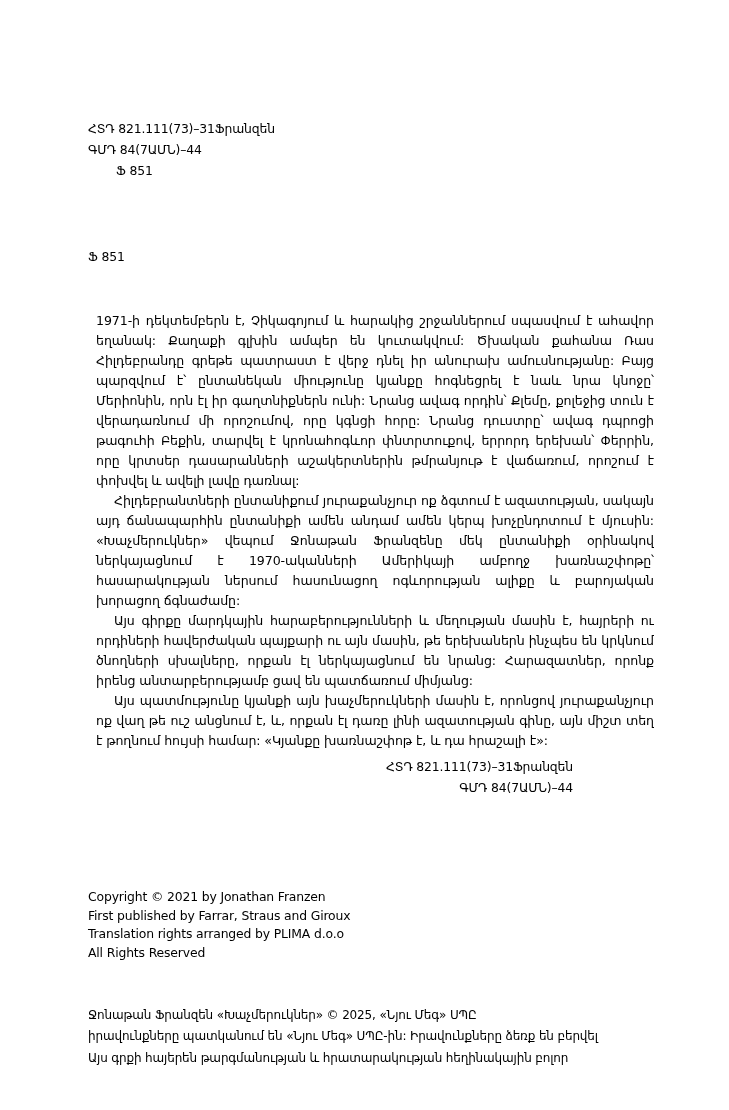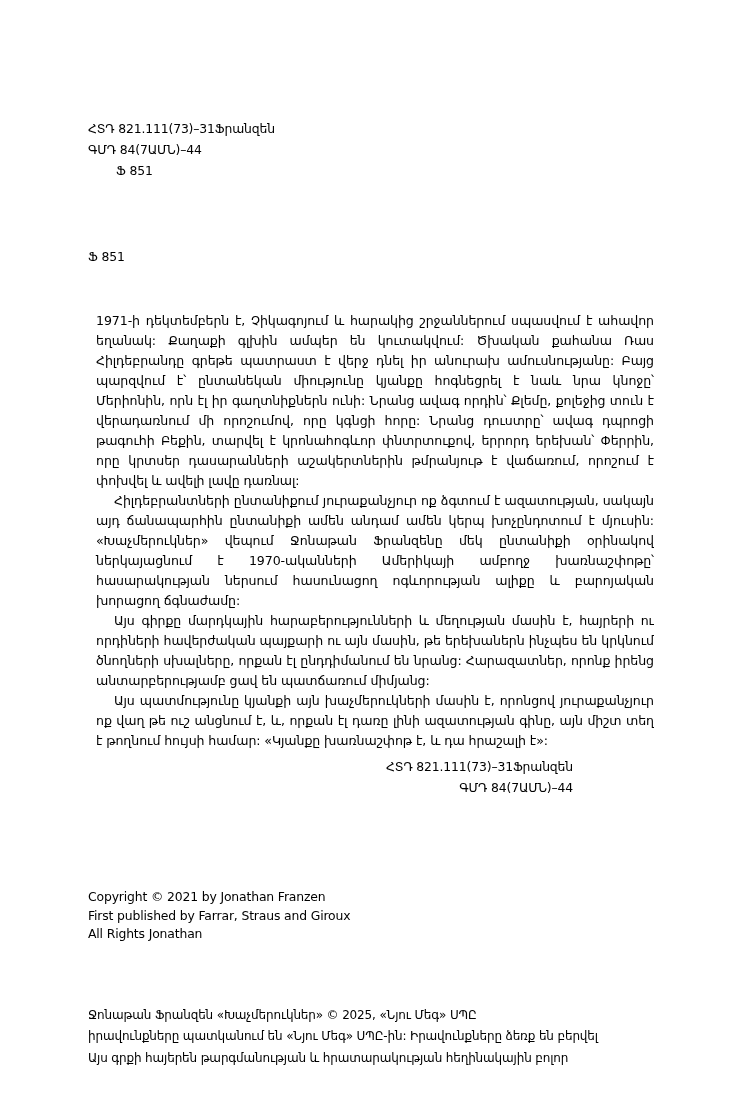--- a/index.html
+++ b/index.html
@@ -129,33 +129,34 @@
 
   <div class="biblio">
     <div class="biblio-row">
       <div class="biblio-sigil">Ֆ 851</div>
     </div>
   </div>
 
   <div class="annotation">
     <p>1971-ի դեկտեմբերն է, Չիկագոյում և հարակից շրջաններում սպասվում է ահավոր եղանակ: Քաղաքի գլխին ամպեր են կուտակվում: Ծխական քահանա Ռաս Հիլդեբրանդը գրեթե պատրաստ է վերջ դնել իր անուրախ ամուսնությանը: Բայց պարզվում է՝ ընտանեկան միությունը կյանքը հոգնեցրել է նաև նրա կնոջը՝ Մերիոնին, որն էլ իր գաղտնիքներն ունի: Նրանց ավագ որդին՝ Քլեմը, քոլեջից տուն է վերադառնում մի որոշումով, որը կգնցի հորը: Նրանց դուստրը՝ ավագ դպրոցի թագուհի Բեքին, տարվել է կրոնահոգևոր փնտրտուքով, երրորդ երեխան՝ Փերրին, որը կրտսեր դասարանների աշակերտներին թմրանյութ է վաճառում, որոշում է փոխվել և ավելի լավը դառնալ:</p>
     <p>Հիլդեբրանտների ընտանիքում յուրաքանչյուր ոք ձգտում է ազատության, սակայն այդ ճանապարհին ընտանիքի ամեն անդամ ամեն կերպ խոչընդոտում է մյուսին: «Խաչմերուկներ» վեպում Ջոնաթան Ֆրանզենը մեկ ընտանիքի օրինակով ներկայացնում է 1970-ականների Ամերիկայի ամբողջ խառնաշփոթը՝ հասարակության ներսում հասունացող ոգևորության ալիքը և բարոյական խորացող ճգնաժամը:</p>
-    <p>Այս գիրքը մարդկային հարաբերությունների և մեղության մասին է, հայրերի ու որդիների հավերժական պայքարի ու այն մասին, թե երեխաներն ինչպես են կրկնում ծնողների սխալները, որքան էլ ընդդիմանում են նրանց: Հարազատներ, որոնք իրենց անտարբերությամբ ցավ են պատճառում միմյանց:</p>
+    <p>Այս գիրքը մարդկային հարաբերությունների և մեղության մասին է, հայրերի ու որդիների հավերժական պայքարի ու այն մասին, թե երեխաներն ինչպես են կրկնում ծնողների սխալները, որքան էլ ներկայացնում են նրանց: Հարազատներ, որոնք իրենց անտարբերությամբ ցավ են պատճառում միմյանց:</p>
     <p>Այս պատմությունը կյանքի այն խաչմերուկների մասին է, որոնցով յուրաքանչյուր ոք վաղ թե ուշ անցնում է, և, որքան էլ դառը լինի ազատության գինը, այն միշտ տեղ է թողնում հույսի համար: «Կյանքը խառնաշփոթ է, և դա հրաշալի է»:</p>
   </div>
 
   <div class="cip-footer">
     <span class="line">ՀՏԴ 821.111(73)–31Ֆրանզեն</span>
     <span class="line">ԳՄԴ 84(7ԱՄՆ)–44</span>
   </div>
 
   <div class="rights-latin">
     <span class="line">Copyright © 2021 by Jonathan Franzen</span>
     <span class="line">First published by Farrar, Straus and Giroux</span>
-    <span class="line">All Rights Jonathan</span>
+    <span class="line">Translation rights arranged by PLIMA d.o.o</span>
+    <span class="line">All Rights Reserved</span>
   </div>
 
   <div class="rights-arm">
     <span class="line">Ջոնաթան Ֆրանզեն «Խաչմերուկներ» © 2025, «Նյու Մեգ» ՍՊԸ</span>
     <span class="line">իրավունքները պատկանում են «Նյու Մեգ» ՍՊԸ-ին: Իրավունքները ձեռք են բերվել</span>
     <span class="line">Այս գրքի հայերեն թարգմանության և հրատարակության հեղինակային բոլոր</span>
   </div>
 
 </div>
 

